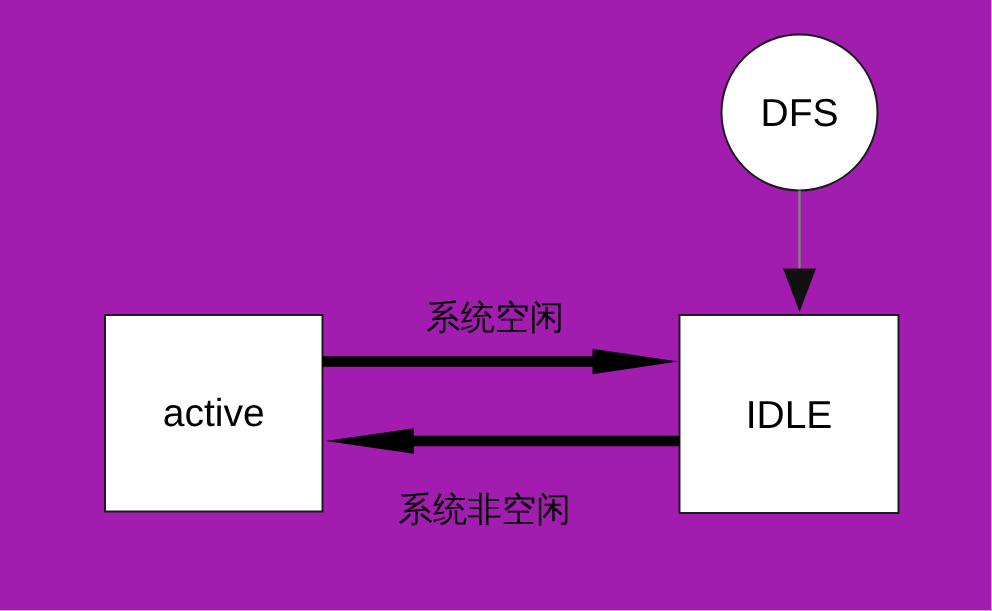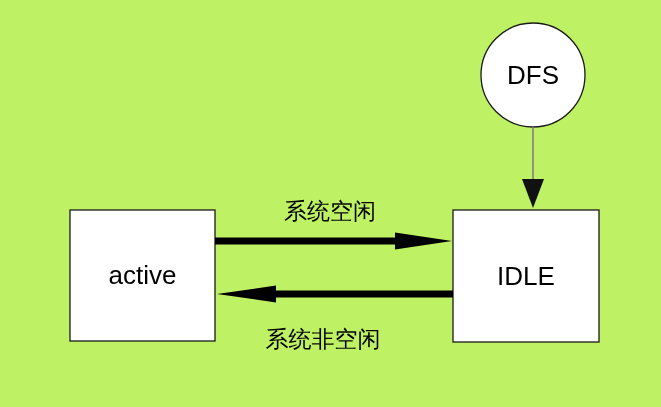--- a/index.html
+++ b/index.html
@@ -5,21 +5,21 @@
   html, body {
     margin: 0;
     padding: 0;
     background: #ffffff;
     font-family: "Liberation Sans", sans-serif;
   }
   .canvas {
     position: relative;
     width: 661px;
     height: 407px;
-    background: #bef264;
+    background: #a21caf;
     overflow: hidden;
   }
   svg { display: block; }
   .node-shape {
     fill: #ffffff;
     stroke: #1a1a1a;
     stroke-width: 1.3;
   }
   .node-label {
     fill: #000000;

